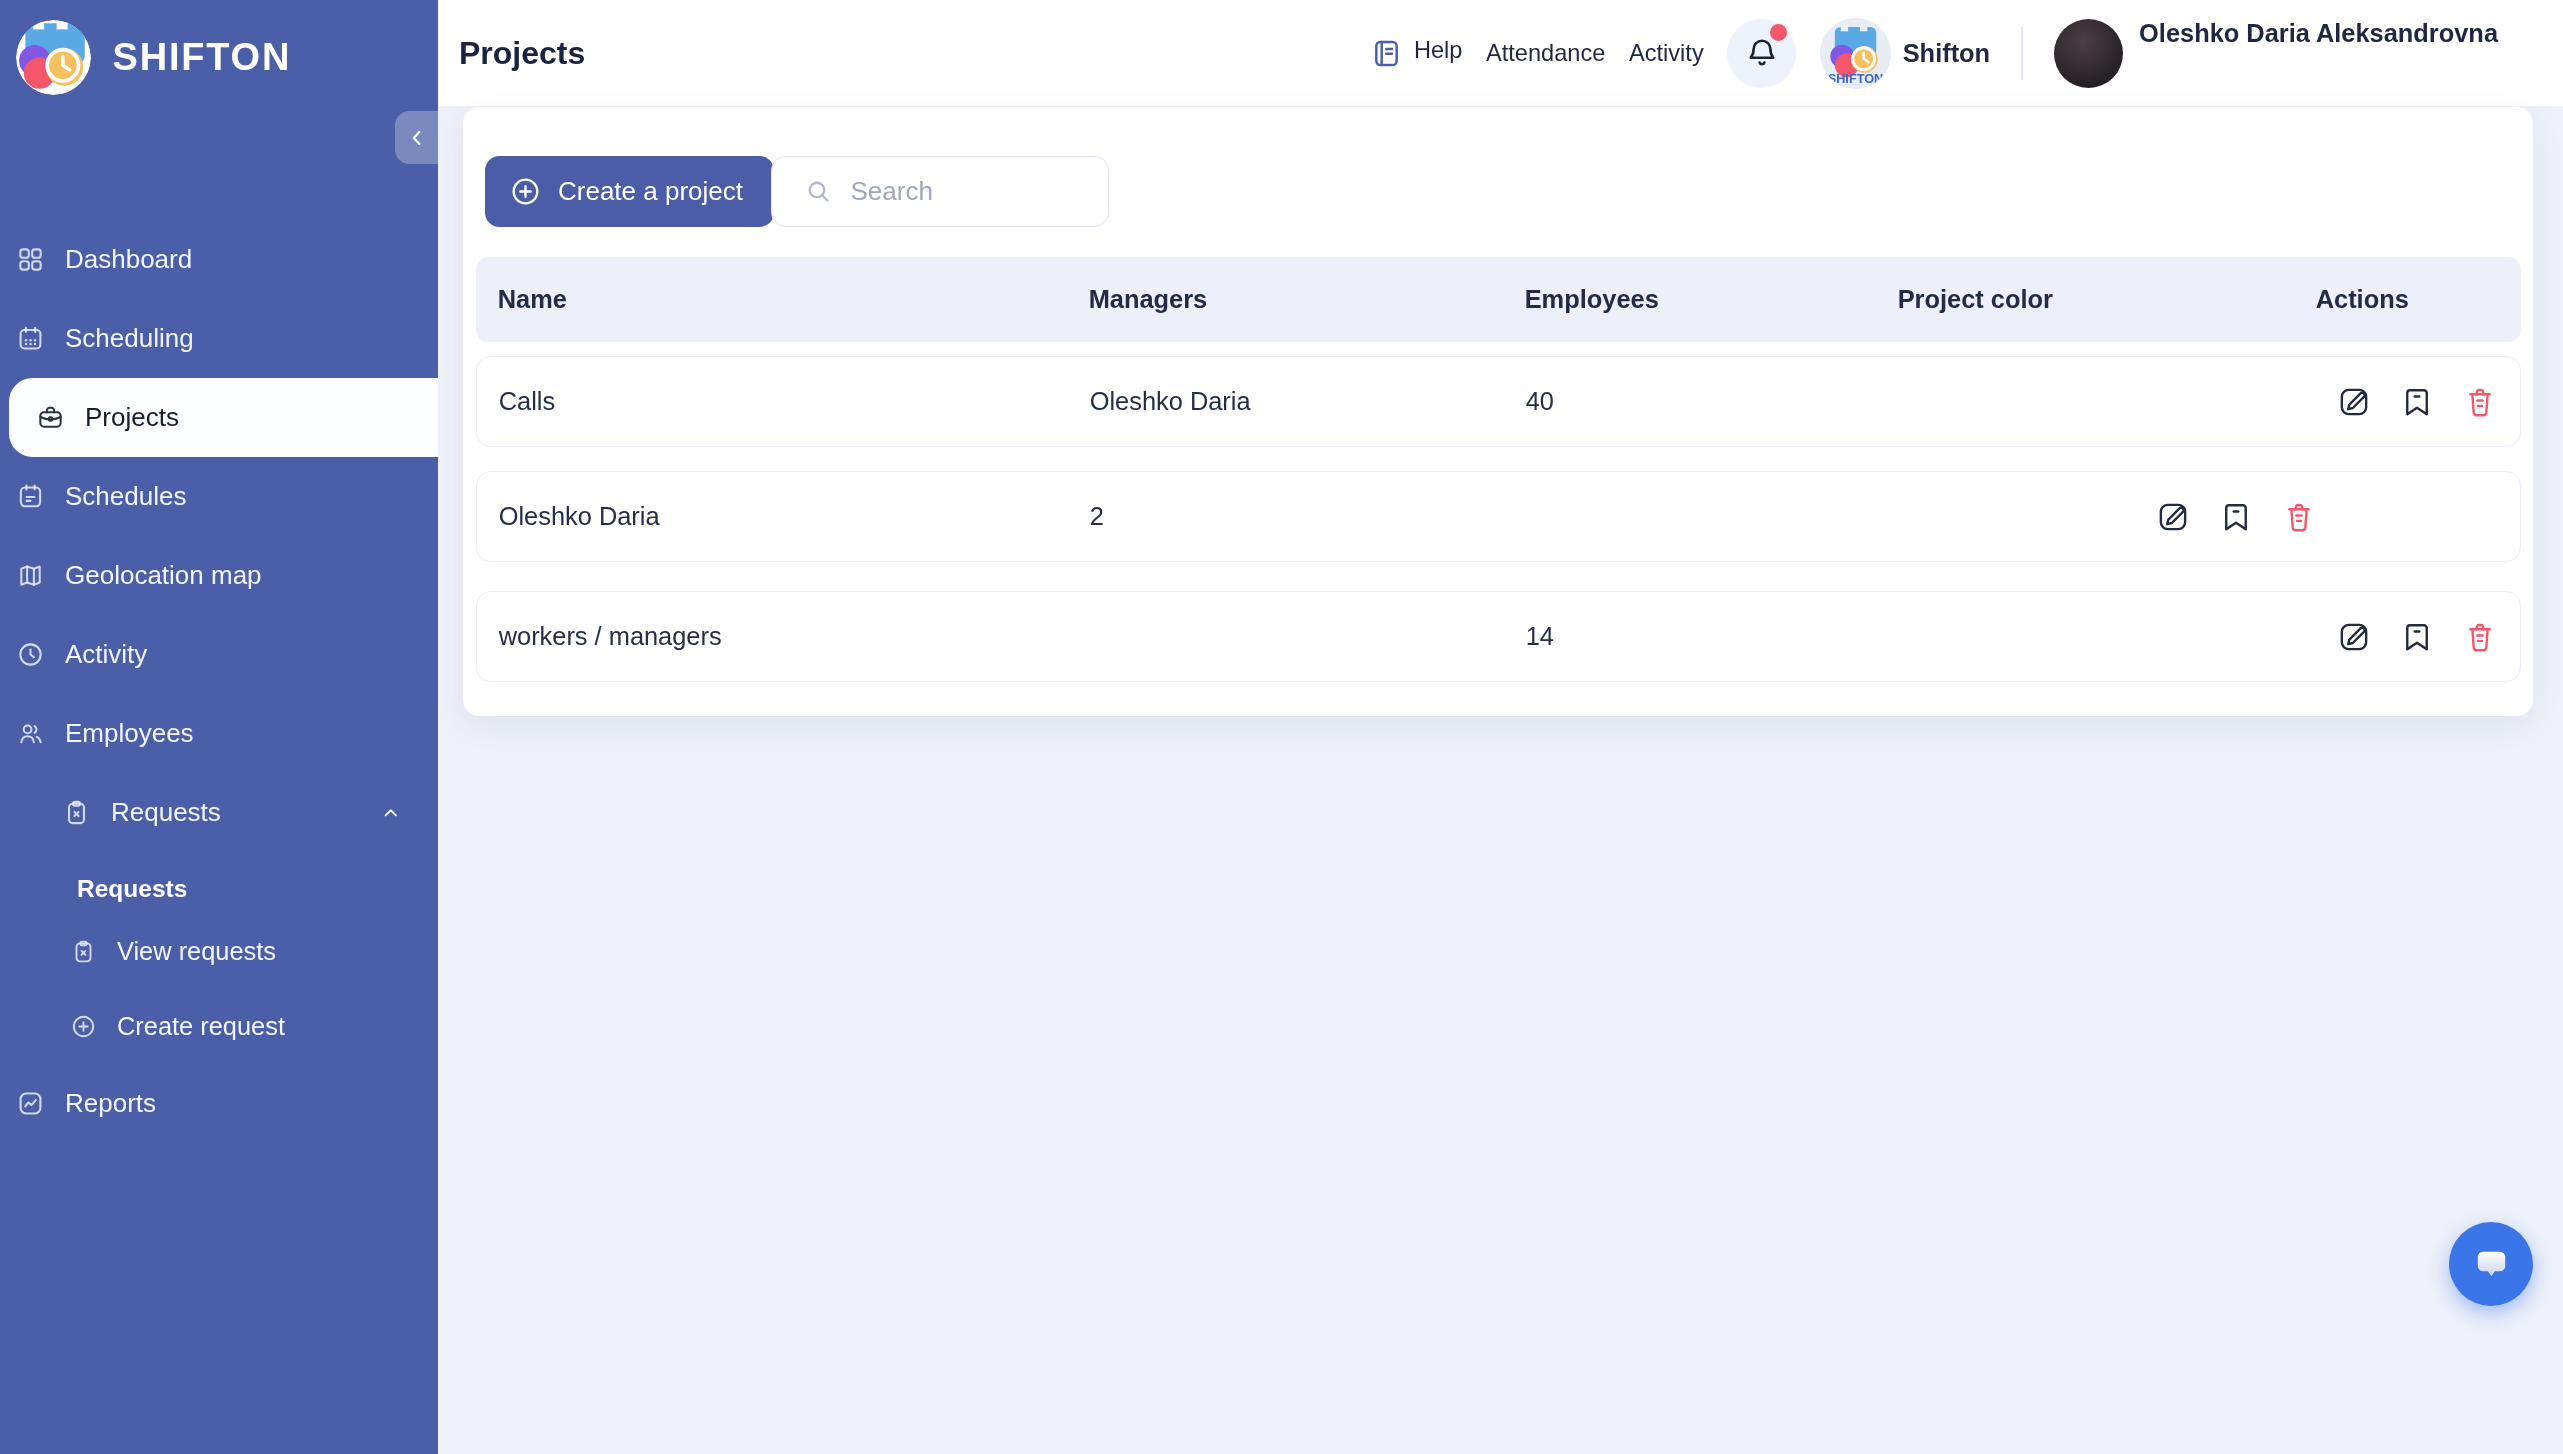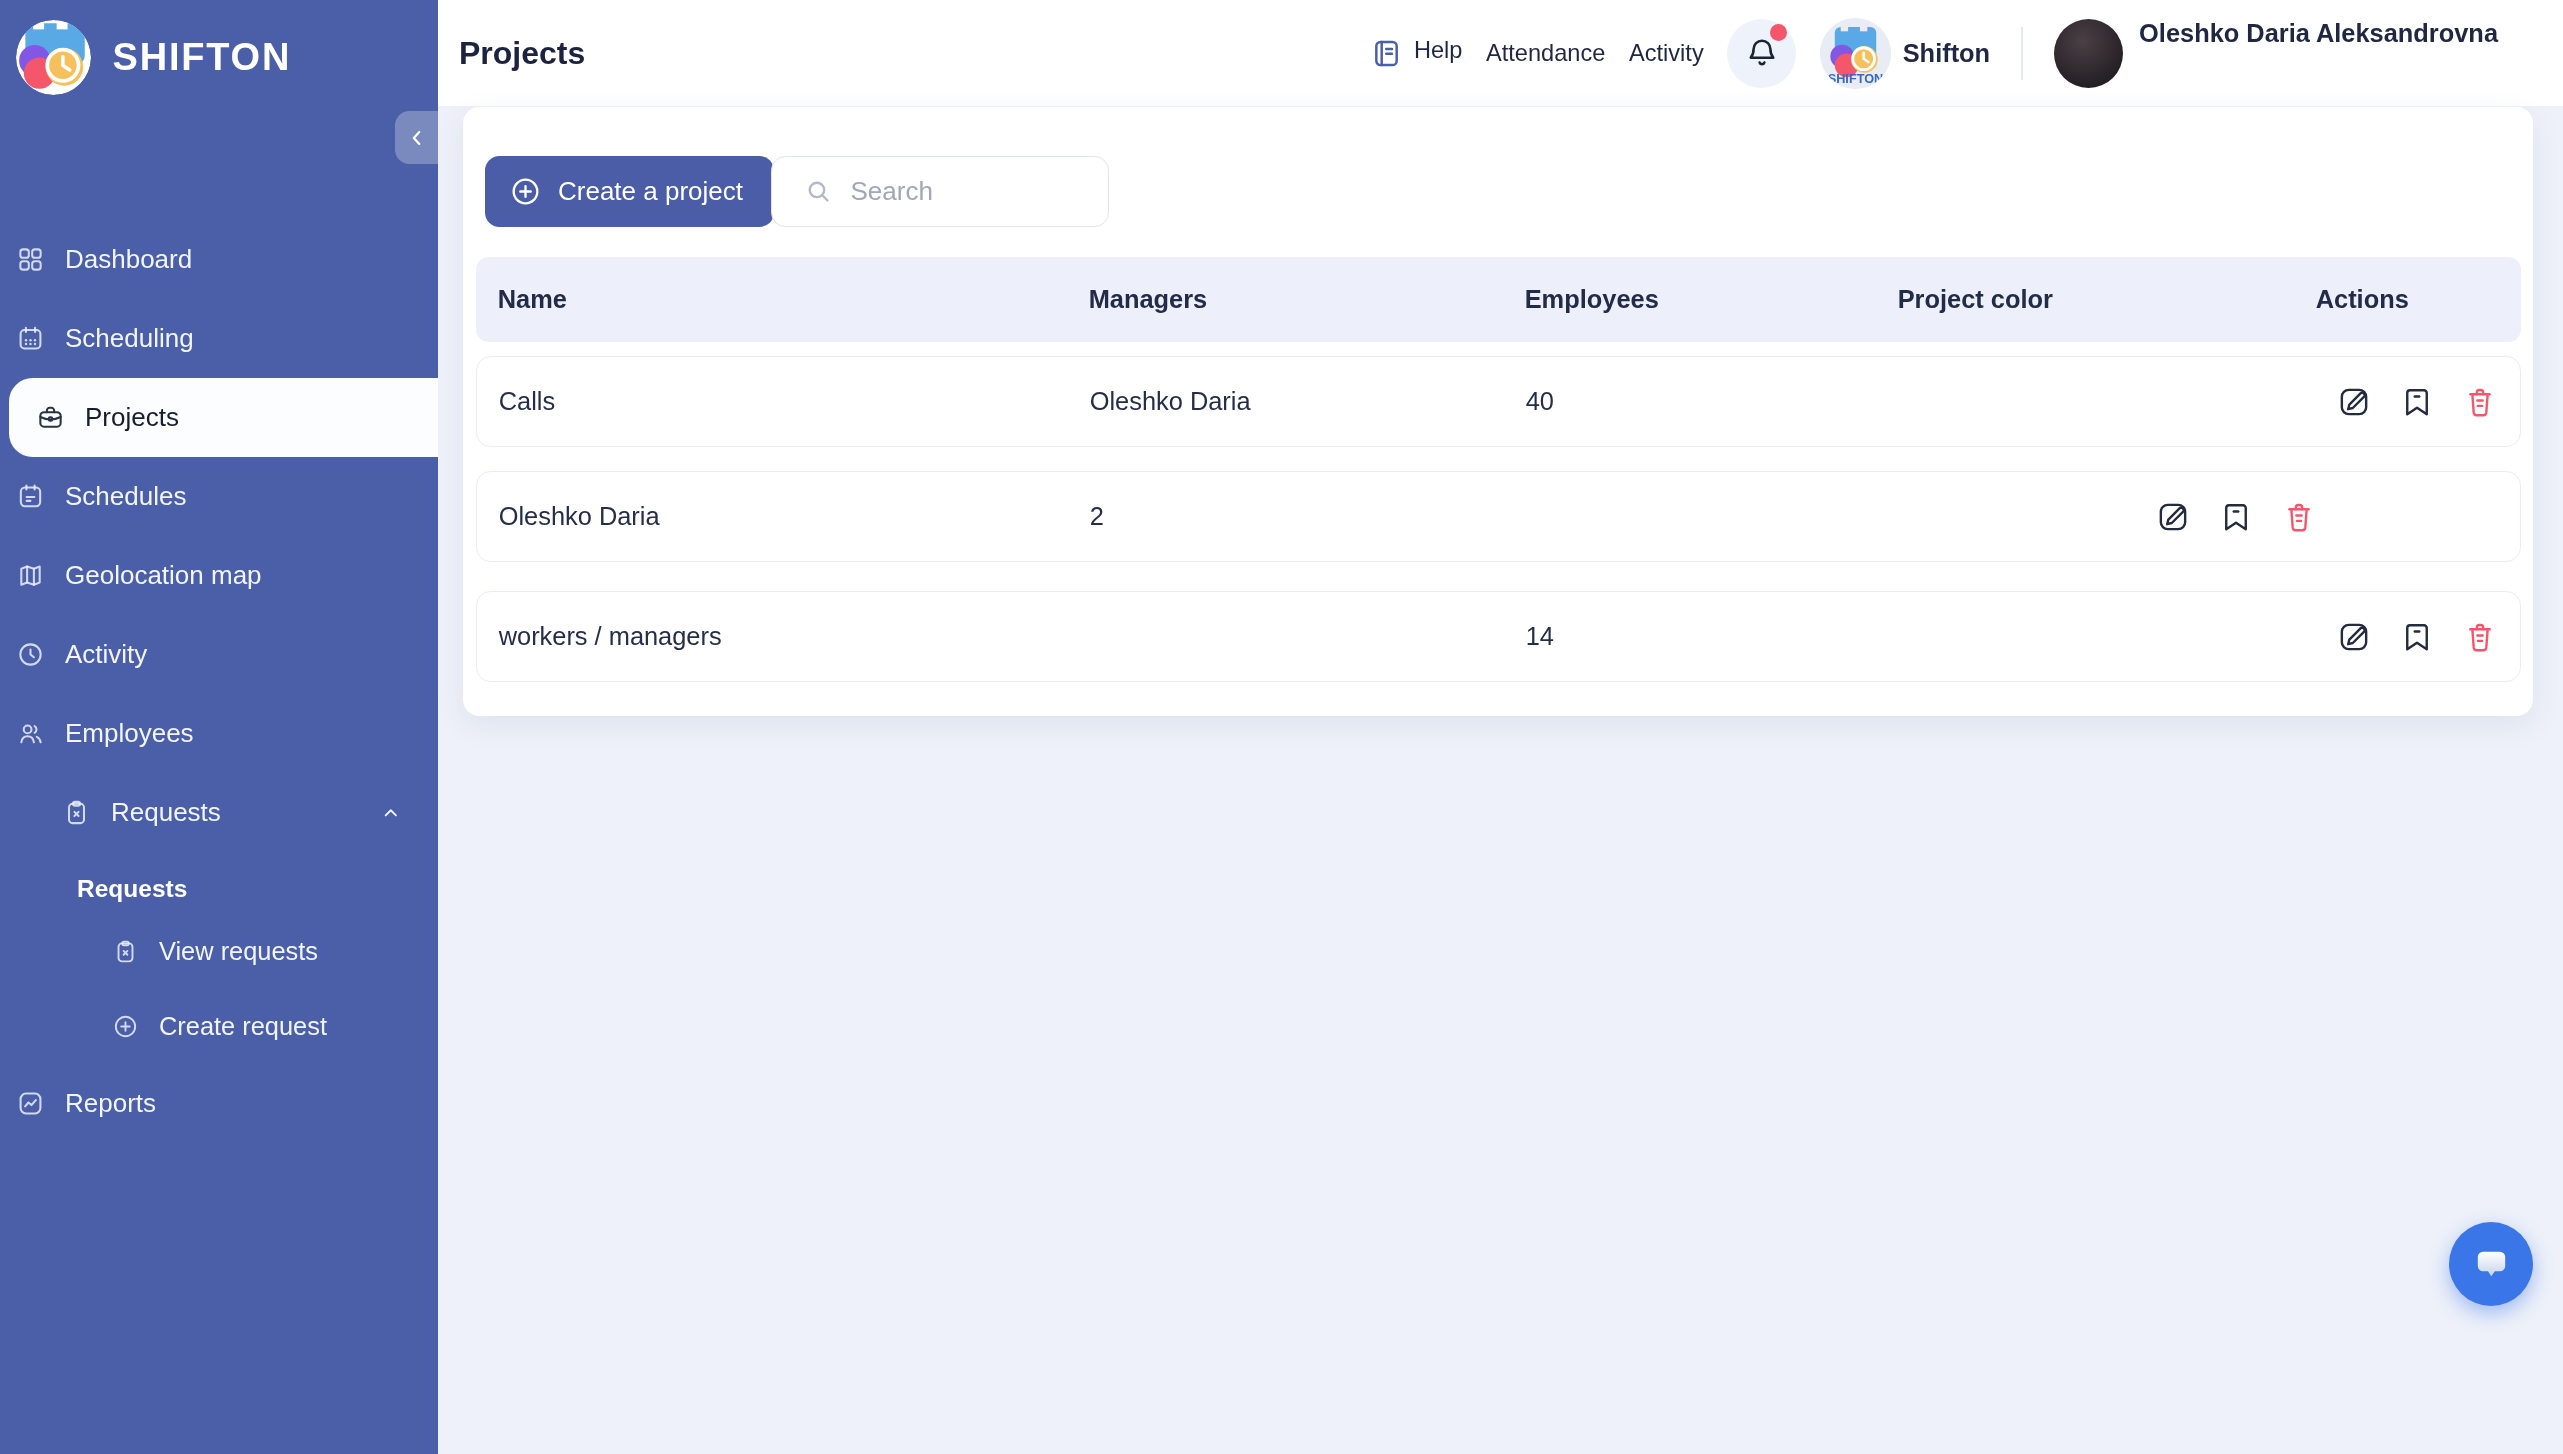--- a/index.html
+++ b/index.html
@@ -15,21 +15,21 @@
     background:rgba(255,255,255,.27);display:flex;align-items:center;justify-content:center;color:#fff;cursor:pointer;}
   .menu{position:absolute;left:0;top:220px;width:438px;display:flex;flex-direction:column;}
   .mi{height:79px;display:flex;align-items:center;gap:20px;padding-left:16px;color:#f2f5ff;font-size:26px;cursor:pointer;}
   .mi .ic{width:29px;height:29px;color:rgba(240,244,255,.82);flex:0 0 auto;display:flex;}
   .mi.active{background:#fcfdff;margin-left:9px;padding-left:27px;border-radius:23.6px 0 0 23.6px;color:#161d30;font-weight:500;}
   .mi.active .ic{color:#2a3344;}
   .mi.sub-toggle{padding-left:62px;}
   .mi .chev{margin-left:auto;margin-right:35px;width:23.6px;height:23.6px;color:#eef2ff;display:flex;}
   .section-label{height:51px;margin-top:11px;display:flex;align-items:center;padding-left:77px;
     color:#ffffff;font-size:24.5px;font-weight:700;}
-  .mi.sub-item{height:75px;padding-left:112px;gap:20px;font-size:25.4px;}
+  .mi.sub-item{height:75px;padding-left:70px;gap:20px;font-size:25.4px;}
   .mi.sub-item .ic{width:27px;height:27px;}
 
   
   .topbar{position:absolute;left:438px;top:0;width:2125px;height:106px;background:#ffffff;}
   .page-title{position:absolute;left:21px;top:0;height:106px;display:flex;align-items:center;
     font-size:32px;font-weight:700;color:#1b2340;}
   .top-right{position:absolute;right:65px;top:0;height:106px;display:flex;align-items:center;gap:23.6px;}
   .help-wrap{display:flex;align-items:flex-start;gap:11px;cursor:pointer;}
   .help-ic{width:33px;height:33px;color:#4a5fa8;display:flex;}
   .top-link{font-size:23.6px;color:#1f2742;cursor:pointer;}

